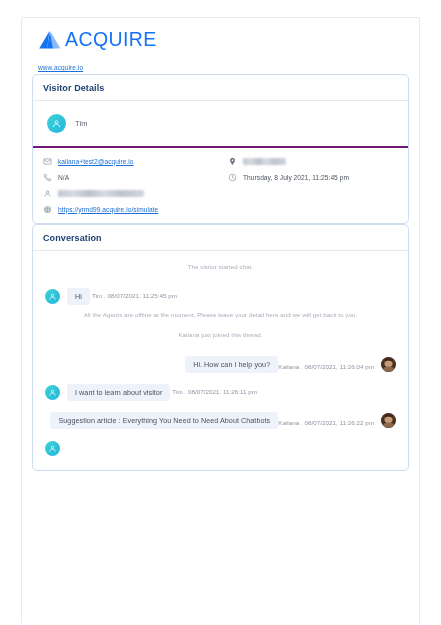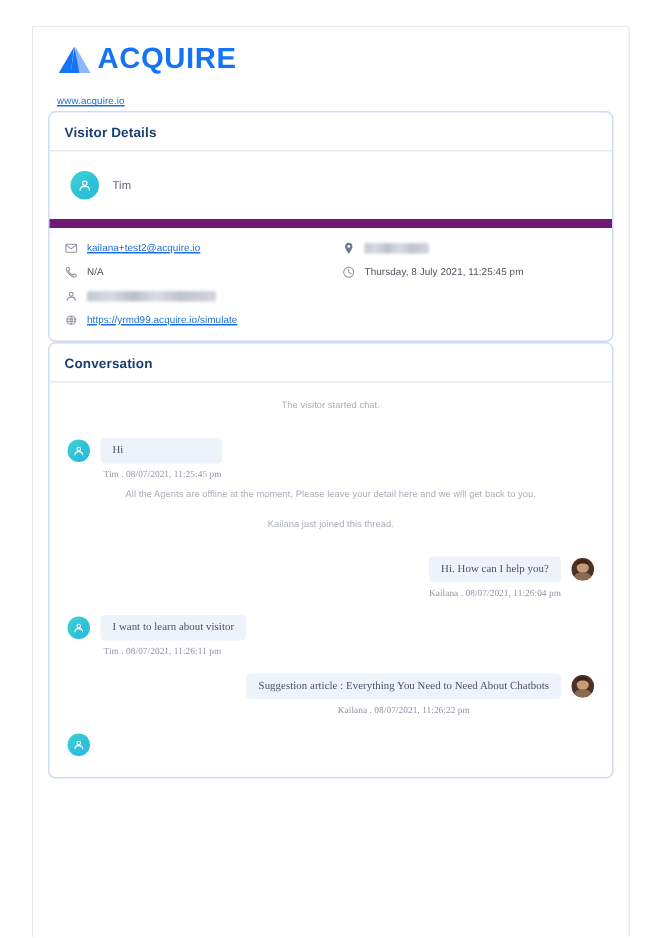--- a/index.html
+++ b/index.html
@@ -43,21 +43,21 @@
     height: 26px;
   }
   .logo-mark {
     width: 24px;
     height: 20px;
     display: block;
     flex: 0 0 auto;
   }
   .logo-word {
     font-size: 19.5px;
-    font-weight: bold;
+    font-weight: normal;
     letter-spacing: 0.4px;
     color: #1673f5;
     line-height: 1;
     font-family: "Liberation Sans", sans-serif;
   }
   .site-link {
     display: inline-block;
     margin-top: 11px;
     font-size: 6.5px;
     color: #1c6fd4;
@@ -79,21 +79,21 @@
     border-bottom: 1px solid #e4e9f2;
     letter-spacing: 0.1px;
   }
 
   
   .visitor-head {
     display: flex;
     align-items: center;
     gap: 9px;
     padding: 13px 10px 13px 14px;
-    border-bottom: 6px solid #701a75;
+    border-bottom: 2px solid #701a75;
   }
   .avatar-circle {
     width: 19px;
     height: 19px;
     border-radius: 50%;
     background: linear-gradient(135deg, #41d6d6 0%, #2fc3d8 50%, #27b9e0 100%);
     display: flex;
     align-items: center;
     justify-content: center;
     flex: 0 0 auto;
@@ -179,21 +179,21 @@
     width: 15px;
     height: 15px;
     border-radius: 50%;
     flex: 0 0 auto;
     margin-top: 1px;
     overflow: hidden;
     background: #6b4a35;
   }
   .photo-avatar svg { width: 15px; height: 15px; display: block; }
 
-  .bubble-wrap { display: flex; flex-direction: column; font-family: Liberation Serif, serif; }
+  .bubble-wrap { display: flex; flex-direction: row; }
   .msg.outgoing .bubble-wrap { align-items: center; }
   .bubble {
     background: #eef2fb;
     border-radius: 3px;
     padding: 4px 8px;
     font-size: 7.2px;
     color: #4a5160;
     line-height: 1.25;
     letter-spacing: 0.05px;
     max-width: 260px;

